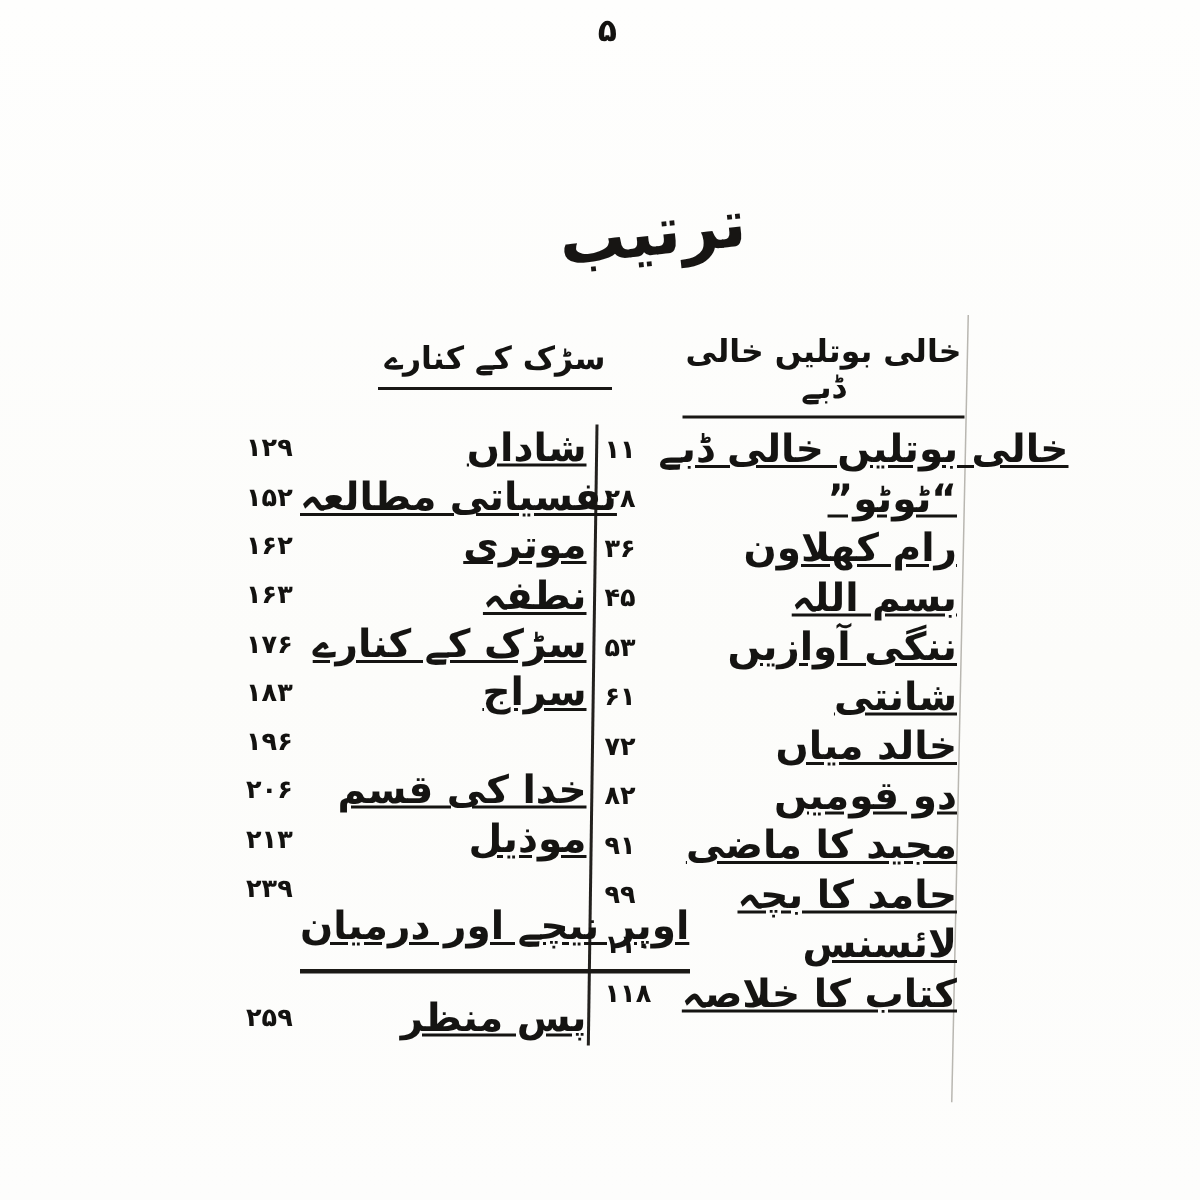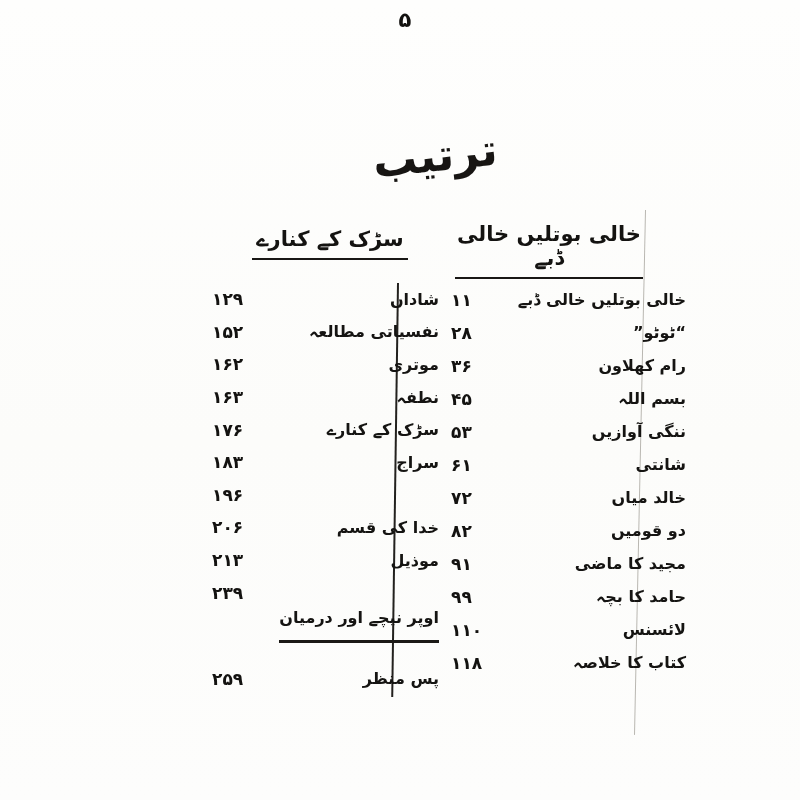--- a/index.html
+++ b/index.html
@@ -57,42 +57,42 @@
     left:645px;top:210px;
     width:1px;height:525px;
     background:#b9b7b1;
     transform:rotate(1.2deg);
     transform-origin:top center;
   }
   
   .col{
     position:absolute;
     top:283px;
-    margin-left:48px;
   }
   .col.right-col{ left:403px;width:235px; }
   .col.left-col{  left:164px;width:227px; }
   .row{
     display:flex;
     justify-content:space-between;
     align-items:center;
     height:33px;
   }
   .left-col .row{ height:32.6px; }
   .row .num{
     font-size:17px;font-weight:700;
     min-width:36px;
     letter-spacing:1px;
     color:#131210;
   }
   .row .ttl{
     direction:rtl;
-    font-size:16px;font-weight:700;
+    font-size:26px;font-weight:700;
     white-space:nowrap;
     color:#151412;
+    text-decoration:underline;
   }
   .row.subhead .ttl{
     border-bottom:3px solid #1b1916;
     padding-bottom:13px;
   }
   .row.last-gap{ margin-top:21px;gap:40px; }
 </style>
 </head>
 <body>
 

